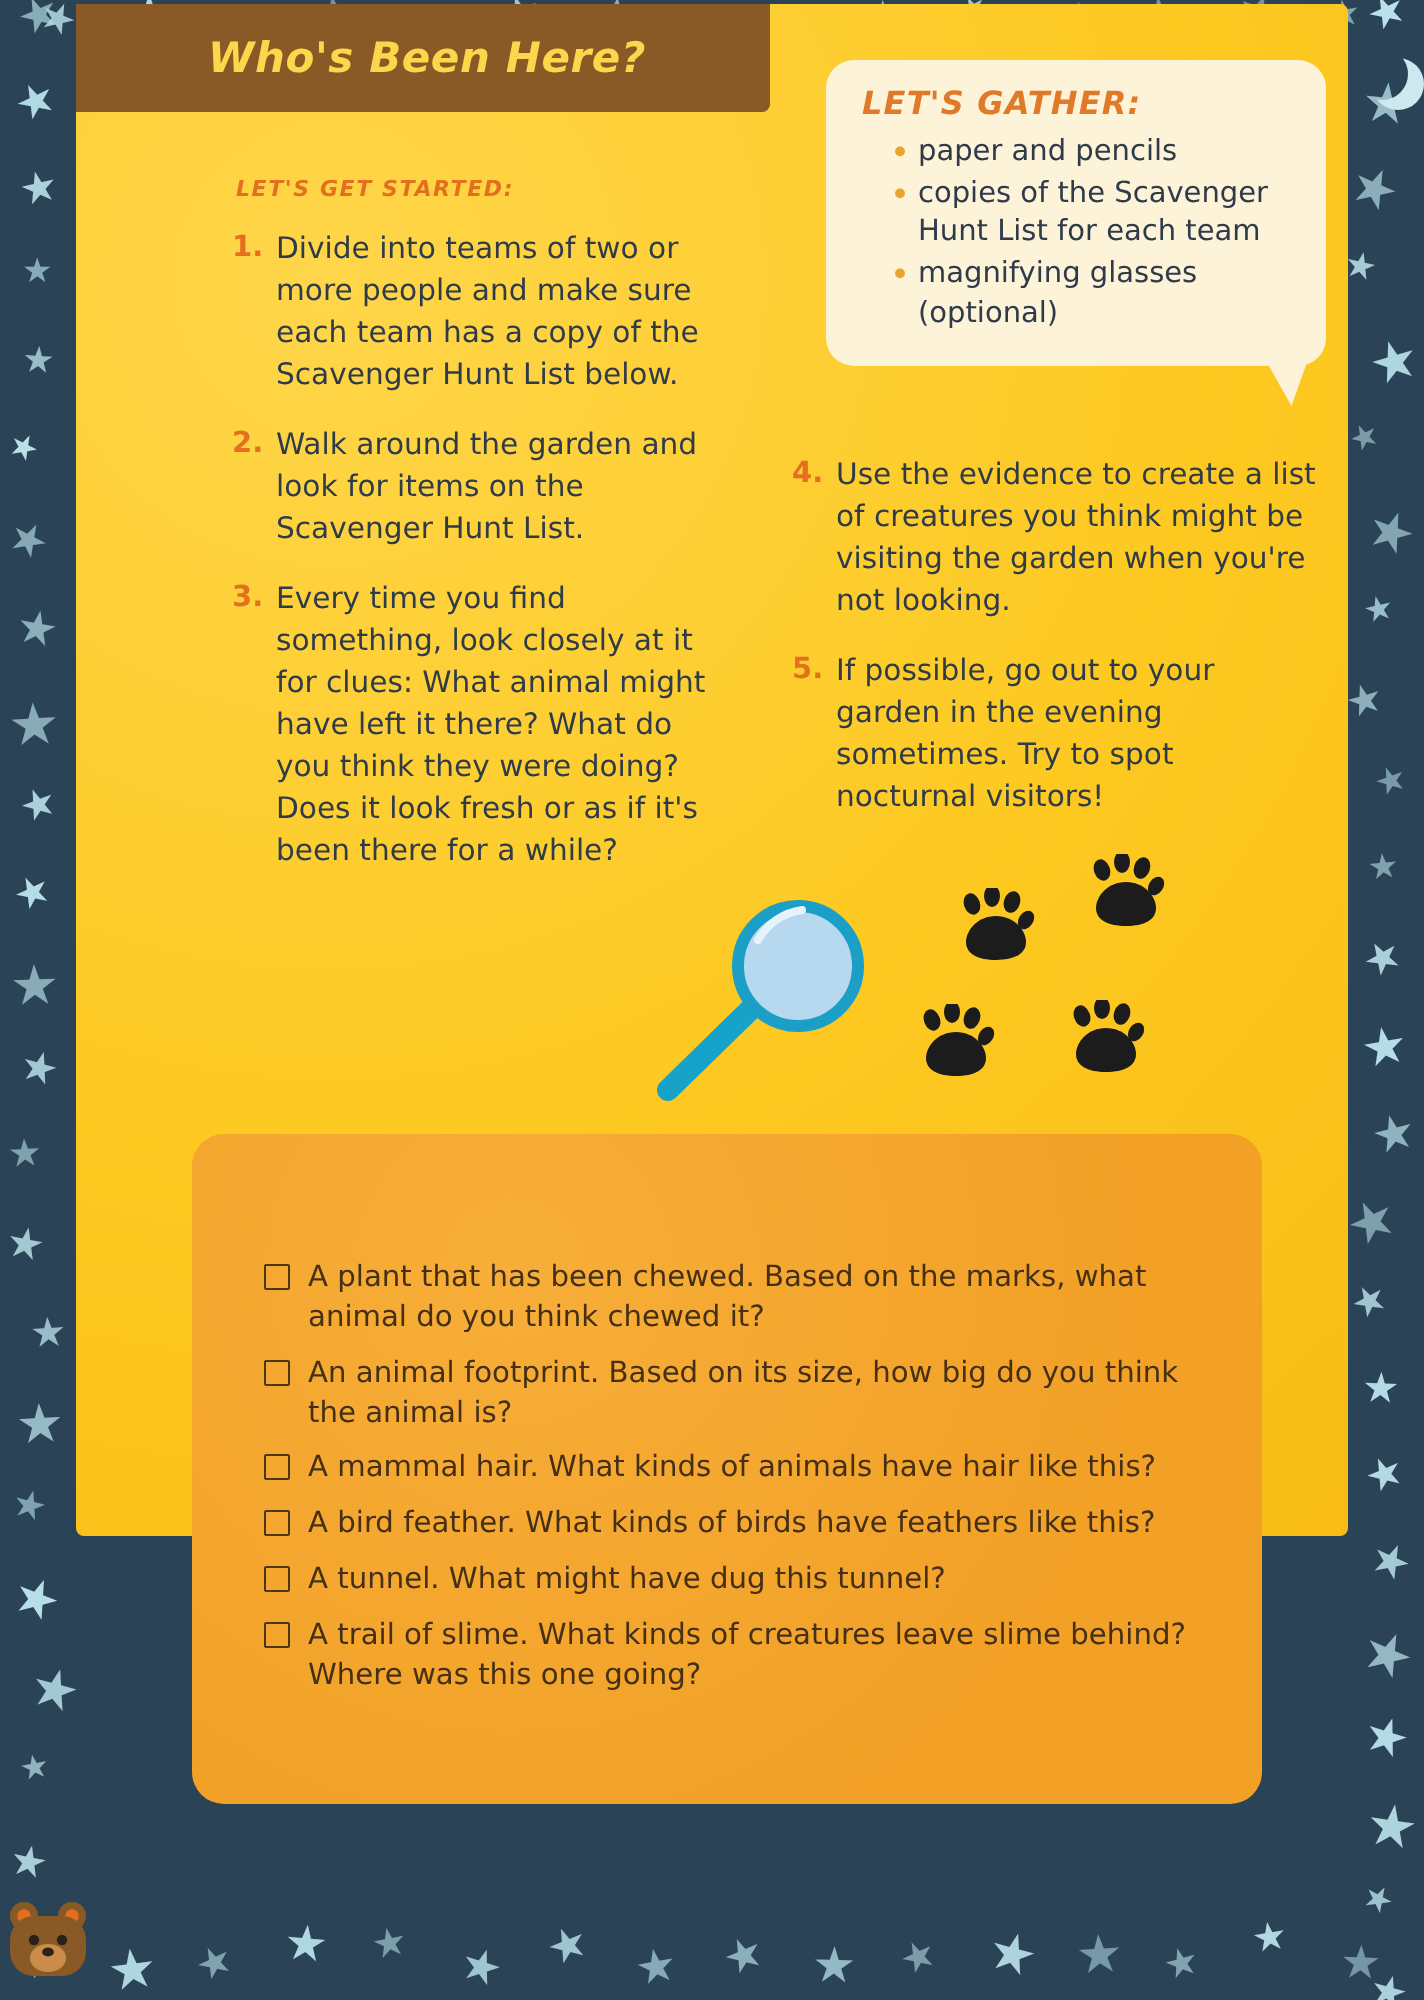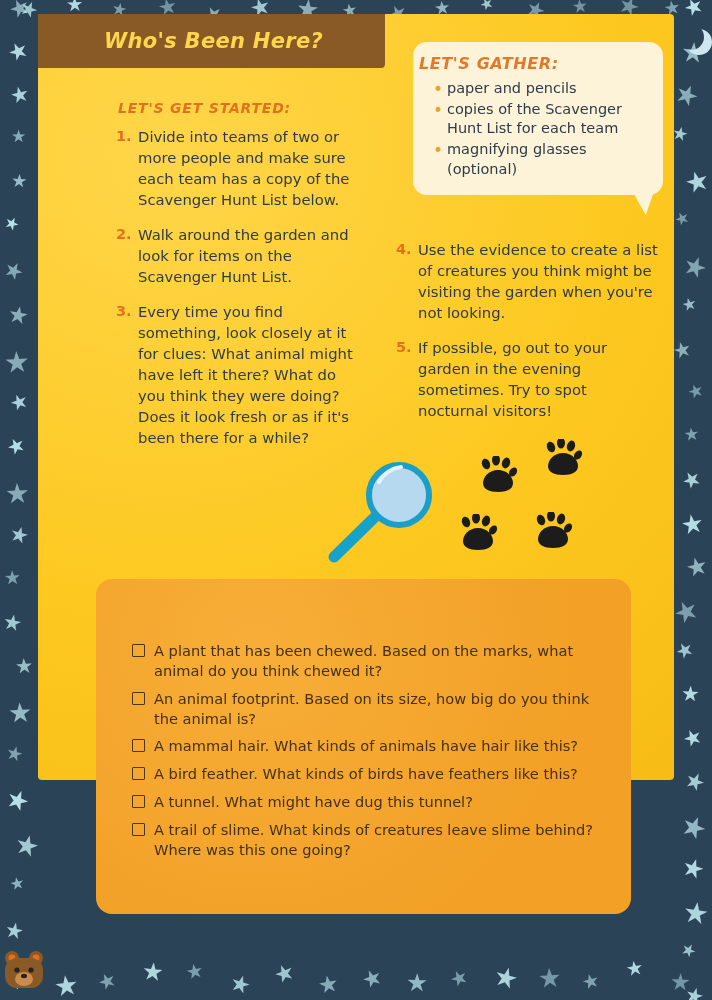--- a/index.html
+++ b/index.html
@@ -25,21 +25,21 @@
     position: absolute;
     color: #b9e2ea;
     line-height: 1;
     user-select: none;
   }
 
   
   #sheet {
     position: absolute;
     left: 38px;
-    top: 14px;
+    top: 2px;
     width: 636px;
     height: 766px;
     background: #fdc921;
     background-image: radial-gradient(circle at 20% 18%, #ffd64a 0%, #fdc921 55%, #f7bc16 100%);
     border-radius: 4px;
   }
 
   
   #title-banner {
     position: absolute;
@@ -63,21 +63,21 @@
   }
 
   
   #gather-box {
     position: absolute;
     left: 375px;
     top: 28px;
     width: 250px;
     background: #fdf3d9;
     border-radius: 14px;
-    padding: 12px 14px 14px 2px;
+    padding: 12px 14px 14px 14px;
     box-sizing: border-box;
   }
   #gather-box::after {
     content: "";
     position: absolute;
     left: 218px;
     bottom: -20px;
     width: 0;
     height: 0;
     border-left: 16px solid transparent;
@@ -115,21 +115,21 @@
     font-size: 17px;
   }
 
   
   #started-title {
     position: absolute;
     left: 80px;
     top: 86px;
     color: #e4701f;
     font-weight: bold;
-    font-size: 14px;
+    font-size: 11px;
     letter-spacing: 0.8px;
     font-style: italic;
   }
 
   .steps {
     position: absolute;
     margin: 0;
     padding: 0;
     list-style: none;
   }

